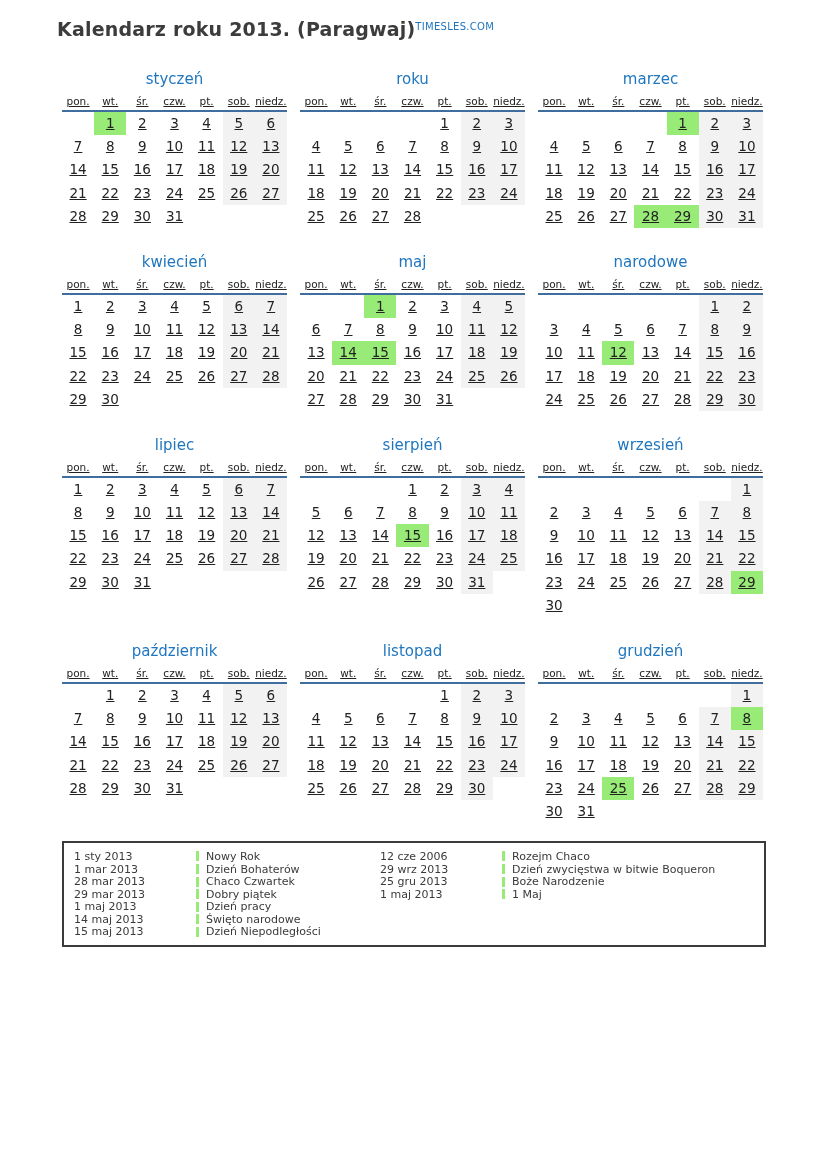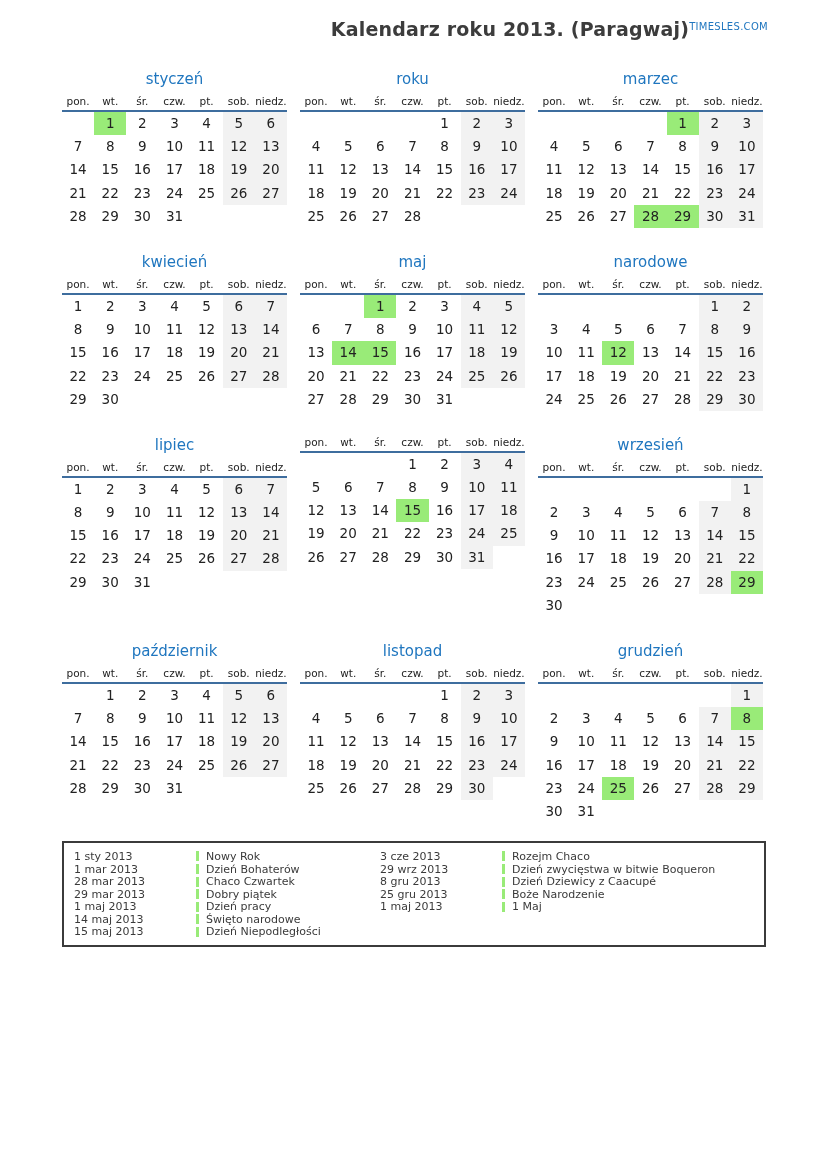--- a/index.html
+++ b/index.html
@@ -2,32 +2,32 @@
 <html style="--blue: #1f76bf; --line: #3e6d9e; --green: #99eb78; --gray: #f2f2f2;"><head>
 <meta charset="utf-8">
 <style>
   * { margin:0; padding:0; box-sizing:border-box; }
   html,body { background:#ffffff; }
   body {
     width:827px; height:1169px;
     font-family:"DejaVu Sans","Liberation Sans",sans-serif;
     color:#222; position:relative; overflow:hidden;
   }
-  .header { padding:18px 59px 0 77px; display:flex; justify-content:flex-end; align-items:flex-start; }
+  .header { padding:18px 59px 0 57px; display:flex; justify-content:flex-start; align-items:flex-start; }
   .page-title { font-size:19px; font-weight:bold; color:#3c3c3c; letter-spacing:0.2px; }
   .site-link { font-size:10px; color:var(--blue,#1a6fc0); text-decoration:none; letter-spacing:0.3px; margin-top:3px; }
 
   .months-grid {
     margin:30px 0 0 62px; width:701px;
     display:grid; grid-template-columns:repeat(3,225px);
     column-gap:13px; row-gap:25px; align-items:start;
   }
   .month { width:225px; }
   .month-title { text-align:center; color:var(--blue,#1a6fc0); font-size:15px; margin-bottom:7px; }
-  .mgrid { display:grid; grid-template-columns:repeat(7,1fr); }
+  .mgrid { display:grid; grid-template-columns:repeat(7,1fr);text-decoration:underline; }
   .dow {
     font-size:10.5px; text-align:center; color:#222;
     padding-bottom:3px; border-bottom:2.5px solid var(--line,#3e6d9e);
   }
   .cell { height:23.2px; line-height:23.2px; text-align:center; font-size:13.5px; }
   .cell.weekend { background:var(--gray,#f2f2f2); }
   .cell.holiday { background:var(--green,#99eb78); }
 
   .legend-box {
     margin:18px 0 0 62px; width:704px; min-height:95px;
@@ -373,20 +373,21 @@
         <div class="cell">29</div>
         <div class="cell">30</div>
         <div class="cell">31</div>
         <div class="cell"></div>
         <div class="cell"></div>
         <div class="cell"></div>
         <div class="cell"></div>
       </div>
     </section>
     <section class="month">
+      <div class="month-title">sierpień</div>
       <div class="mgrid">
         <div class="dow">pon.</div>
         <div class="dow">wt.</div>
         <div class="dow">śr.</div>
         <div class="dow">czw.</div>
         <div class="dow">pt.</div>
         <div class="dow">sob.</div>
         <div class="dow">niedz.</div>
         <div class="cell"></div>
         <div class="cell"></div>
@@ -662,33 +663,28 @@
         <span class="legend-name">Święto narodowe</span>
       </div>
       <div class="legend-row">
         <span class="legend-date">15 maj 2013</span>
         <span class="tick"></span>
         <span class="legend-name">Dzień Niepodległości</span>
       </div>
     </div>
   <div class="legend-col right">
       <div class="legend-row">
-        <span class="legend-date">3 cze 2013</span>
+        <span class="legend-date">12 cze 2006</span>
         <span class="tick"></span>
         <span class="legend-name">Rozejm Chaco</span>
       </div>
       <div class="legend-row">
         <span class="legend-date">29 wrz 2013</span>
         <span class="tick"></span>
         <span class="legend-name">Dzień zwycięstwa w bitwie Boqueron</span>
-      </div>
-      <div class="legend-row">
-        <span class="legend-date">8 gru 2013</span>
-        <span class="tick"></span>
-        <span class="legend-name">Dzień Dziewicy z Caacupé</span>
       </div>
       <div class="legend-row">
         <span class="legend-date">25 gru 2013</span>
         <span class="tick"></span>
         <span class="legend-name">Boże Narodzenie</span>
       </div>
       <div class="legend-row">
         <span class="legend-date">1 maj 2013</span>
         <span class="tick"></span>
         <span class="legend-name">1 Maj</span>

